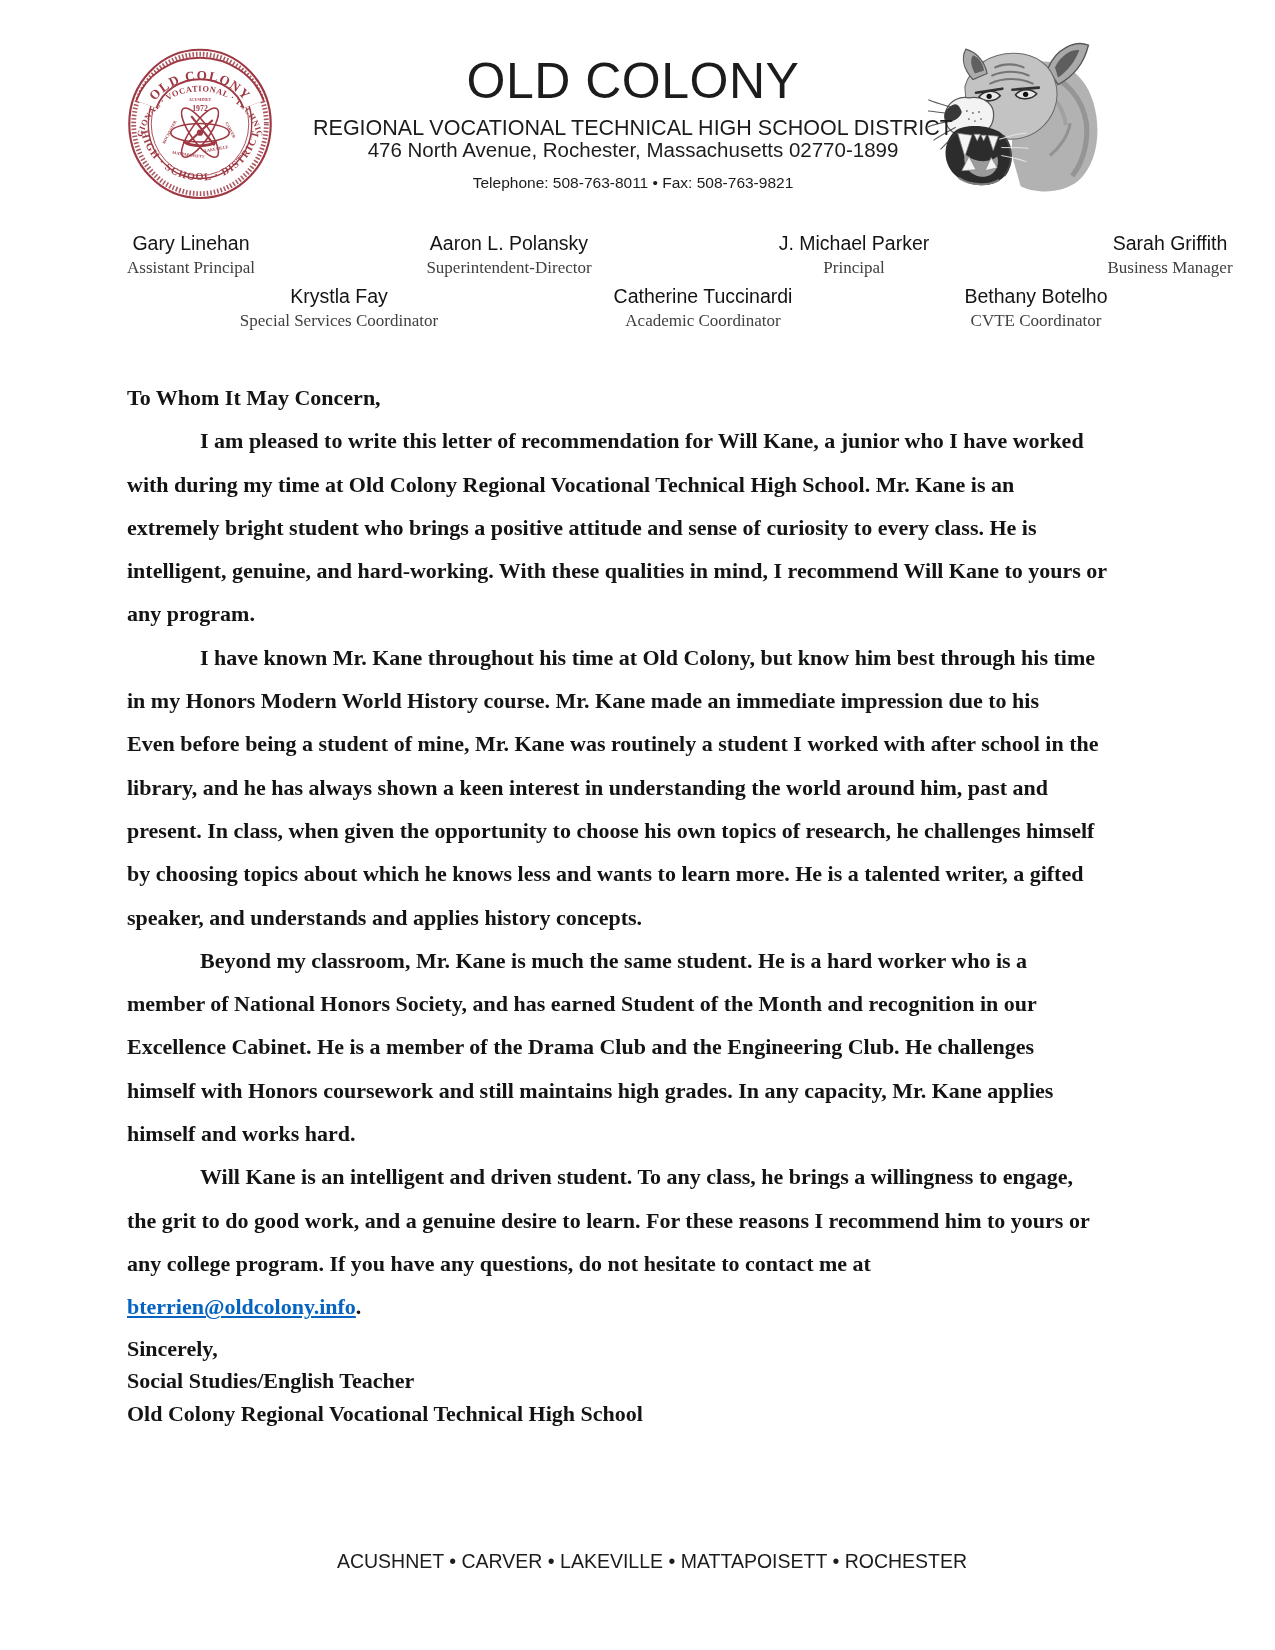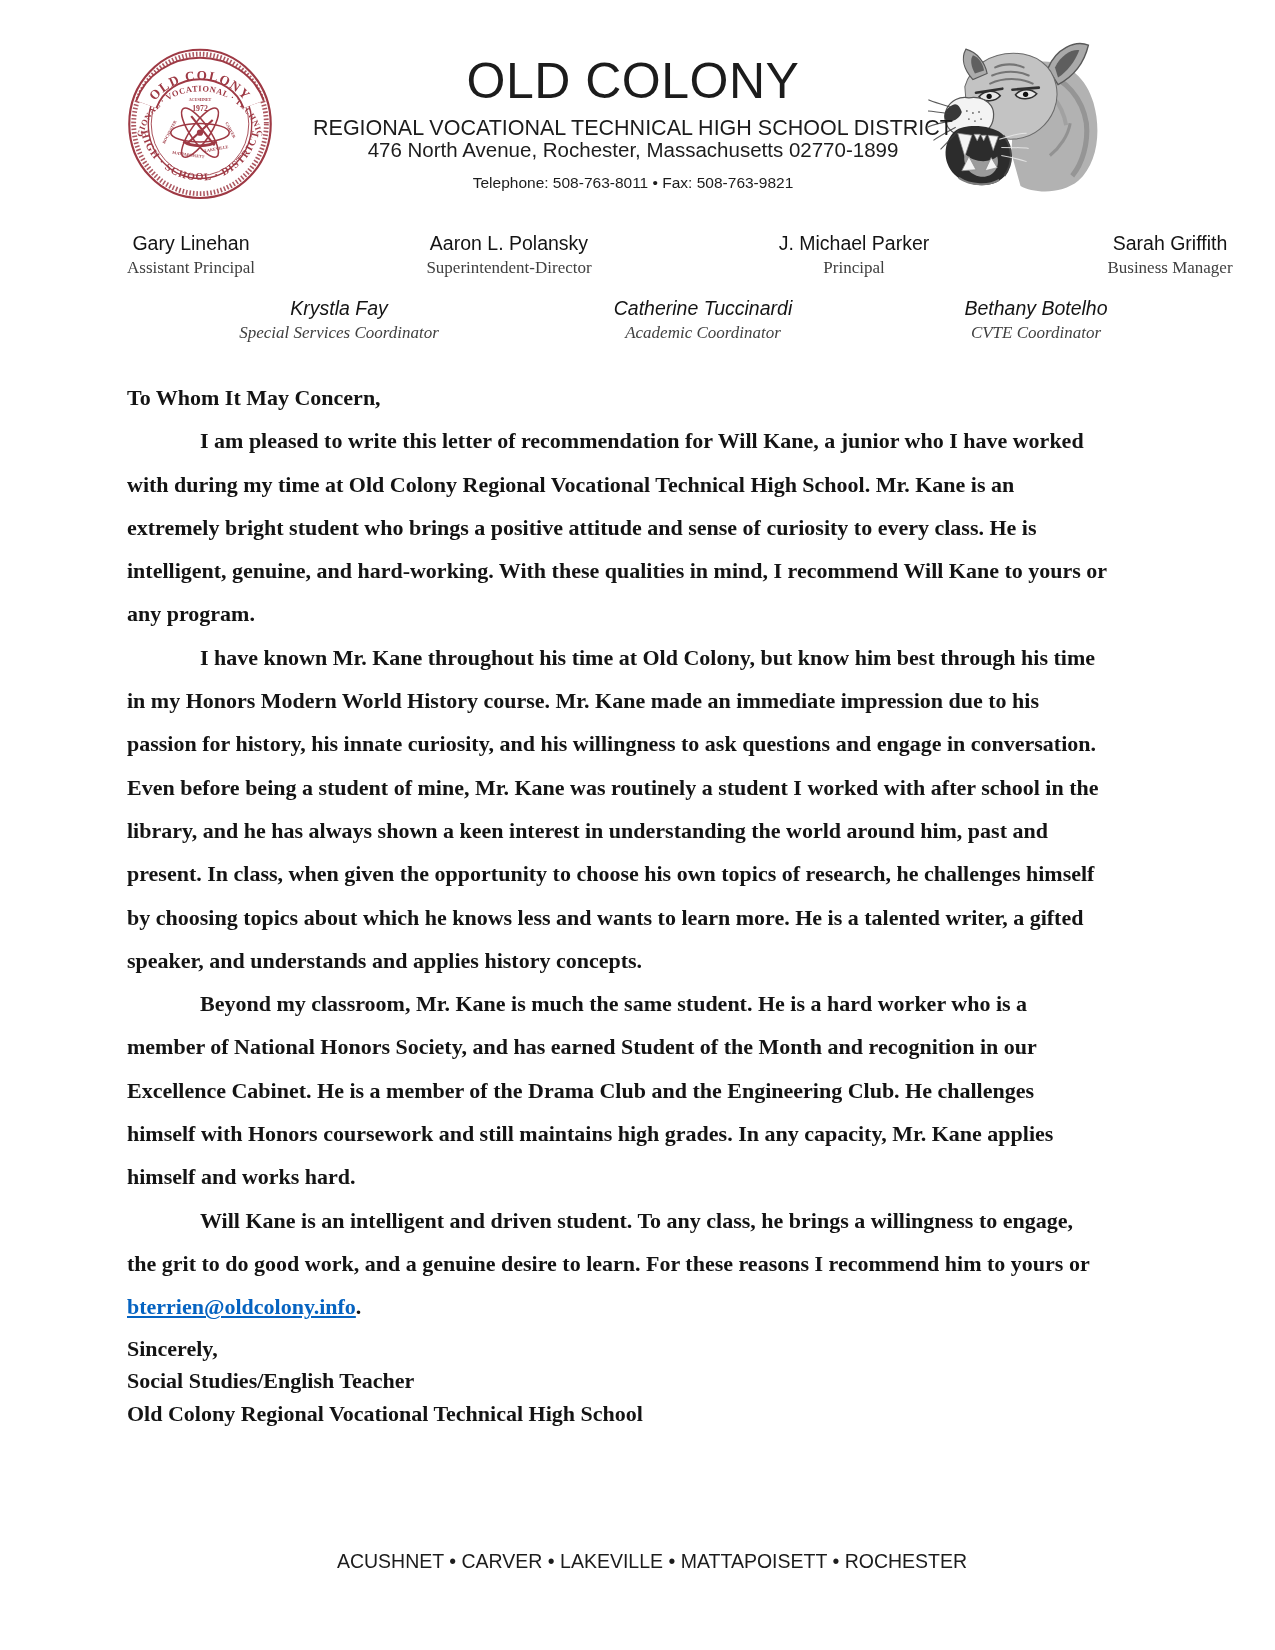--- a/index.html
+++ b/index.html
@@ -38,21 +38,21 @@
   
   .staff-cell { position:absolute; width:300px; text-align:center; }
   .staff-cell .name {
     font-family:"Liberation Sans", sans-serif; font-size:19.5px; line-height:26px;
     color:#141414; white-space:nowrap;
   }
   .staff-cell .title {
     font-family:"Liberation Serif", serif; font-size:17px; line-height:23px;
     color:#404040; white-space:nowrap;
   }
-  .r1 { top:221px;margin-top:9px; } .r2 { top:295px;font-style:italic; }
+  .r1 { top:221px;margin-top:9px; } .r2 { top:283px; }
   .c191 { left:41px; }  .c509 { left:359px; } .c854 { left:704px; } .c1170 { left:1020px; }
   .c339 { left:189px; } .c703 { left:553px; } .c1036 { left:886px; }
 
   
   .letter-body { position:absolute; left:127px; top:376px; width:1000px;font-weight:bold; }
   .bodyline {
     font-size:22px; line-height:43.3px; white-space:nowrap; color:#141414;
   }
   .bodyline.first { text-indent:73px; }
   .email-link { color:#0563c1; text-decoration:underline; cursor:pointer; }
@@ -229,39 +229,39 @@
       <div class="bodyline first">I am pleased to write this letter of recommendation for Will Kane, a junior who I have worked</div>
       <div class="bodyline">with during my time at Old Colony Regional Vocational Technical High School. Mr. Kane is an</div>
       <div class="bodyline">extremely bright student who brings a positive attitude and sense of curiosity to every class. He is</div>
       <div class="bodyline">intelligent, genuine, and hard-working. With these qualities in mind, I recommend Will Kane to yours or</div>
       <div class="bodyline">any program.</div>
     </div>
 
     <div>
       <div class="bodyline first">I have known Mr. Kane throughout his time at Old Colony, but know him best through his time</div>
       <div class="bodyline">in my Honors Modern World History course. Mr. Kane made an immediate impression due to his</div>
-      <div class="bodyline">passion for history, his innate curiosity, and his willingness to ask questions and engage in conversation.</div>
       <div class="bodyline">Even before being a student of mine, Mr. Kane was routinely a student I worked with after school in the</div>
       <div class="bodyline">library, and he has always shown a keen interest in understanding the world around him, past and</div>
       <div class="bodyline">present. In class, when given the opportunity to choose his own topics of research, he challenges himself</div>
       <div class="bodyline">by choosing topics about which he knows less and wants to learn more. He is a talented writer, a gifted</div>
       <div class="bodyline">speaker, and understands and applies history concepts.</div>
     </div>
 
     <div>
       <div class="bodyline first">Beyond my classroom, Mr. Kane is much the same student. He is a hard worker who is a</div>
       <div class="bodyline">member of National Honors Society, and has earned Student of the Month and recognition in our</div>
       <div class="bodyline">Excellence Cabinet. He is a member of the Drama Club and the Engineering Club. He challenges</div>
       <div class="bodyline">himself with Honors coursework and still maintains high grades. In any capacity, Mr. Kane applies</div>
       <div class="bodyline">himself and works hard.</div>
     </div>
 
     <div>
       <div class="bodyline first">Will Kane is an intelligent and driven student. To any class, he brings a willingness to engage,</div>
       <div class="bodyline">the grit to do good work, and a genuine desire to learn. For these reasons I recommend him to yours or</div>
+      <div class="bodyline">any college program. If you have any questions, do not hesitate to contact me at</div>
       <div class="bodyline"><a class="email-link">bterrien@oldcolony.info</a><span>.</span></div>
     </div>
 
     <div class="signature">
       <div class="sigline">Sincerely,</div>
       <div class="sigline">Social Studies/English Teacher</div>
       <div class="sigline">Old Colony Regional Vocational Technical High School</div>
     </div>
   </div>
 

